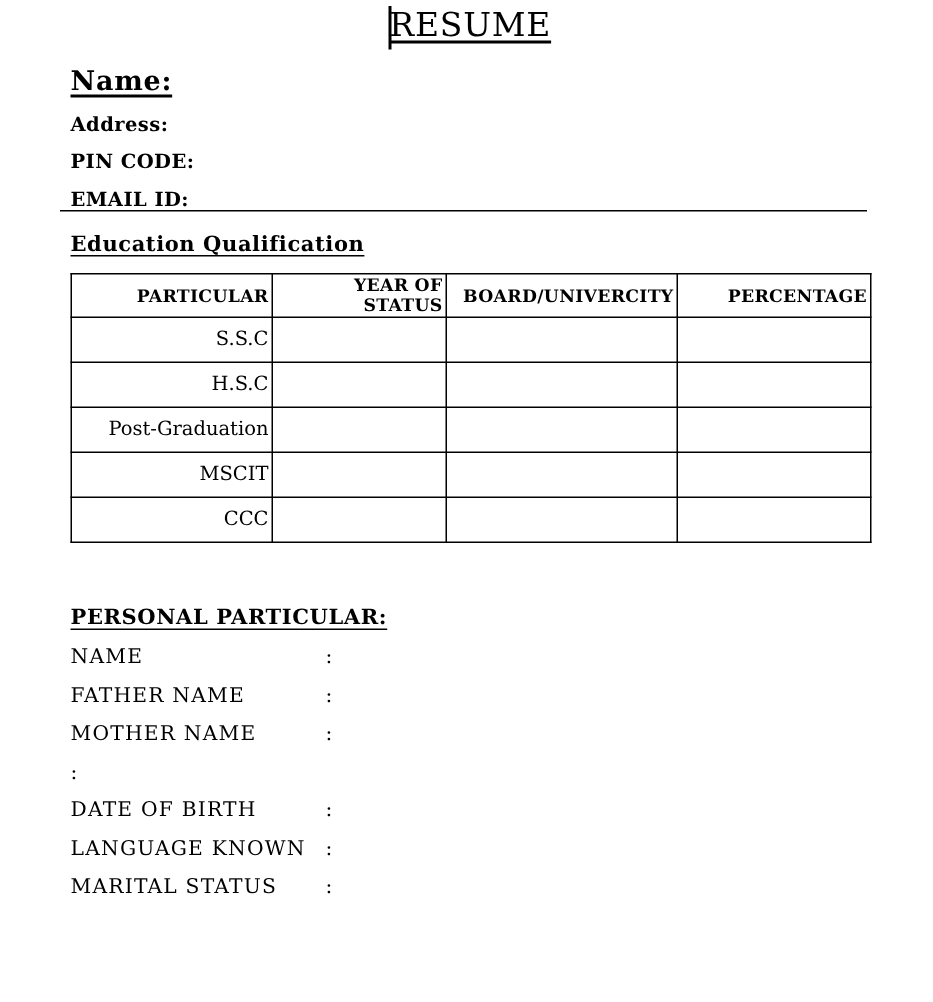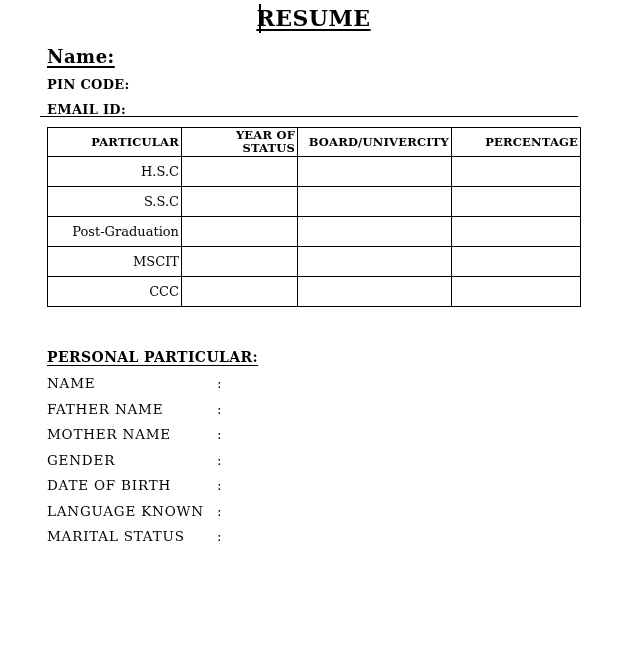--- a/index.html
+++ b/index.html
@@ -19,21 +19,21 @@
     overflow: hidden;
   }
   
   .title-row {
     text-align: center;
     margin: 0;
     line-height: 28px;
   }
   .title-text {
     font-size: 22px;
-    font-weight: bold;
+    font-weight: normal;
     letter-spacing: 0.5px;
     text-decoration: underline;
     text-decoration-thickness: 1.5px;
     text-underline-offset: 3px;
   }
   .text-cursor {
     position: absolute;
     left: 259px;
     top: 4px;
     width: 1.5px;
@@ -143,47 +143,51 @@
   <div class="text-cursor"></div>
 
   <div class="title-row">
     <span class="title-text">RESUME</span>
   </div>
 
   <div class="name-line">
     <span class="u">Name:</span>
   </div>
 
+  <div class="contact-line first">Address:</div>
   <div class="contact-line">PIN CODE:</div>
   <div class="contact-line">EMAIL ID:</div>
   <div class="email-rule"></div>
 
+  <div class="section-heading">
+    <span class="u">Education Qualification</span>
+  </div>
 
   <table class="edu-table">
     <colgroup>
       <col style="width:134px">
       <col style="width:116px">
       <col style="width:154px">
       <col style="width:129px">
     </colgroup>
     <tbody>
         <tr>
       <th>PARTICULAR</th>
       <th>YEAR OF STATUS</th>
       <th>BOARD/UNIVERCITY</th>
       <th>PERCENTAGE</th>
     </tr>
     <tr>
+      <td>S.S.C</td>
+      <td></td>
+      <td></td>
+      <td></td>
+    </tr>
+    <tr>
       <td>H.S.C</td>
-      <td></td>
-      <td></td>
-      <td></td>
-    </tr>
-    <tr>
-      <td>S.S.C</td>
       <td></td>
       <td></td>
       <td></td>
     </tr>
     <tr>
       <td>Post-Graduation</td>
       <td></td>
       <td></td>
       <td></td>
     </tr>
@@ -213,21 +217,20 @@
     </div>
     <div class="p-row">
       <span class="p-label">FATHER NAME</span>
       <span class="p-colon">:</span>
     </div>
     <div class="p-row">
       <span class="p-label">MOTHER NAME</span>
       <span class="p-colon">:</span>
     </div>
     <div class="p-row">
-      <span class="p-label">GENDER</span>
       <span class="p-colon">:</span>
     </div>
     <div class="p-row">
       <span class="p-label">DATE OF BIRTH</span>
       <span class="p-colon">:</span>
     </div>
     <div class="p-row">
       <span class="p-label">LANGUAGE KNOWN</span>
       <span class="p-colon">:</span>
     </div>

